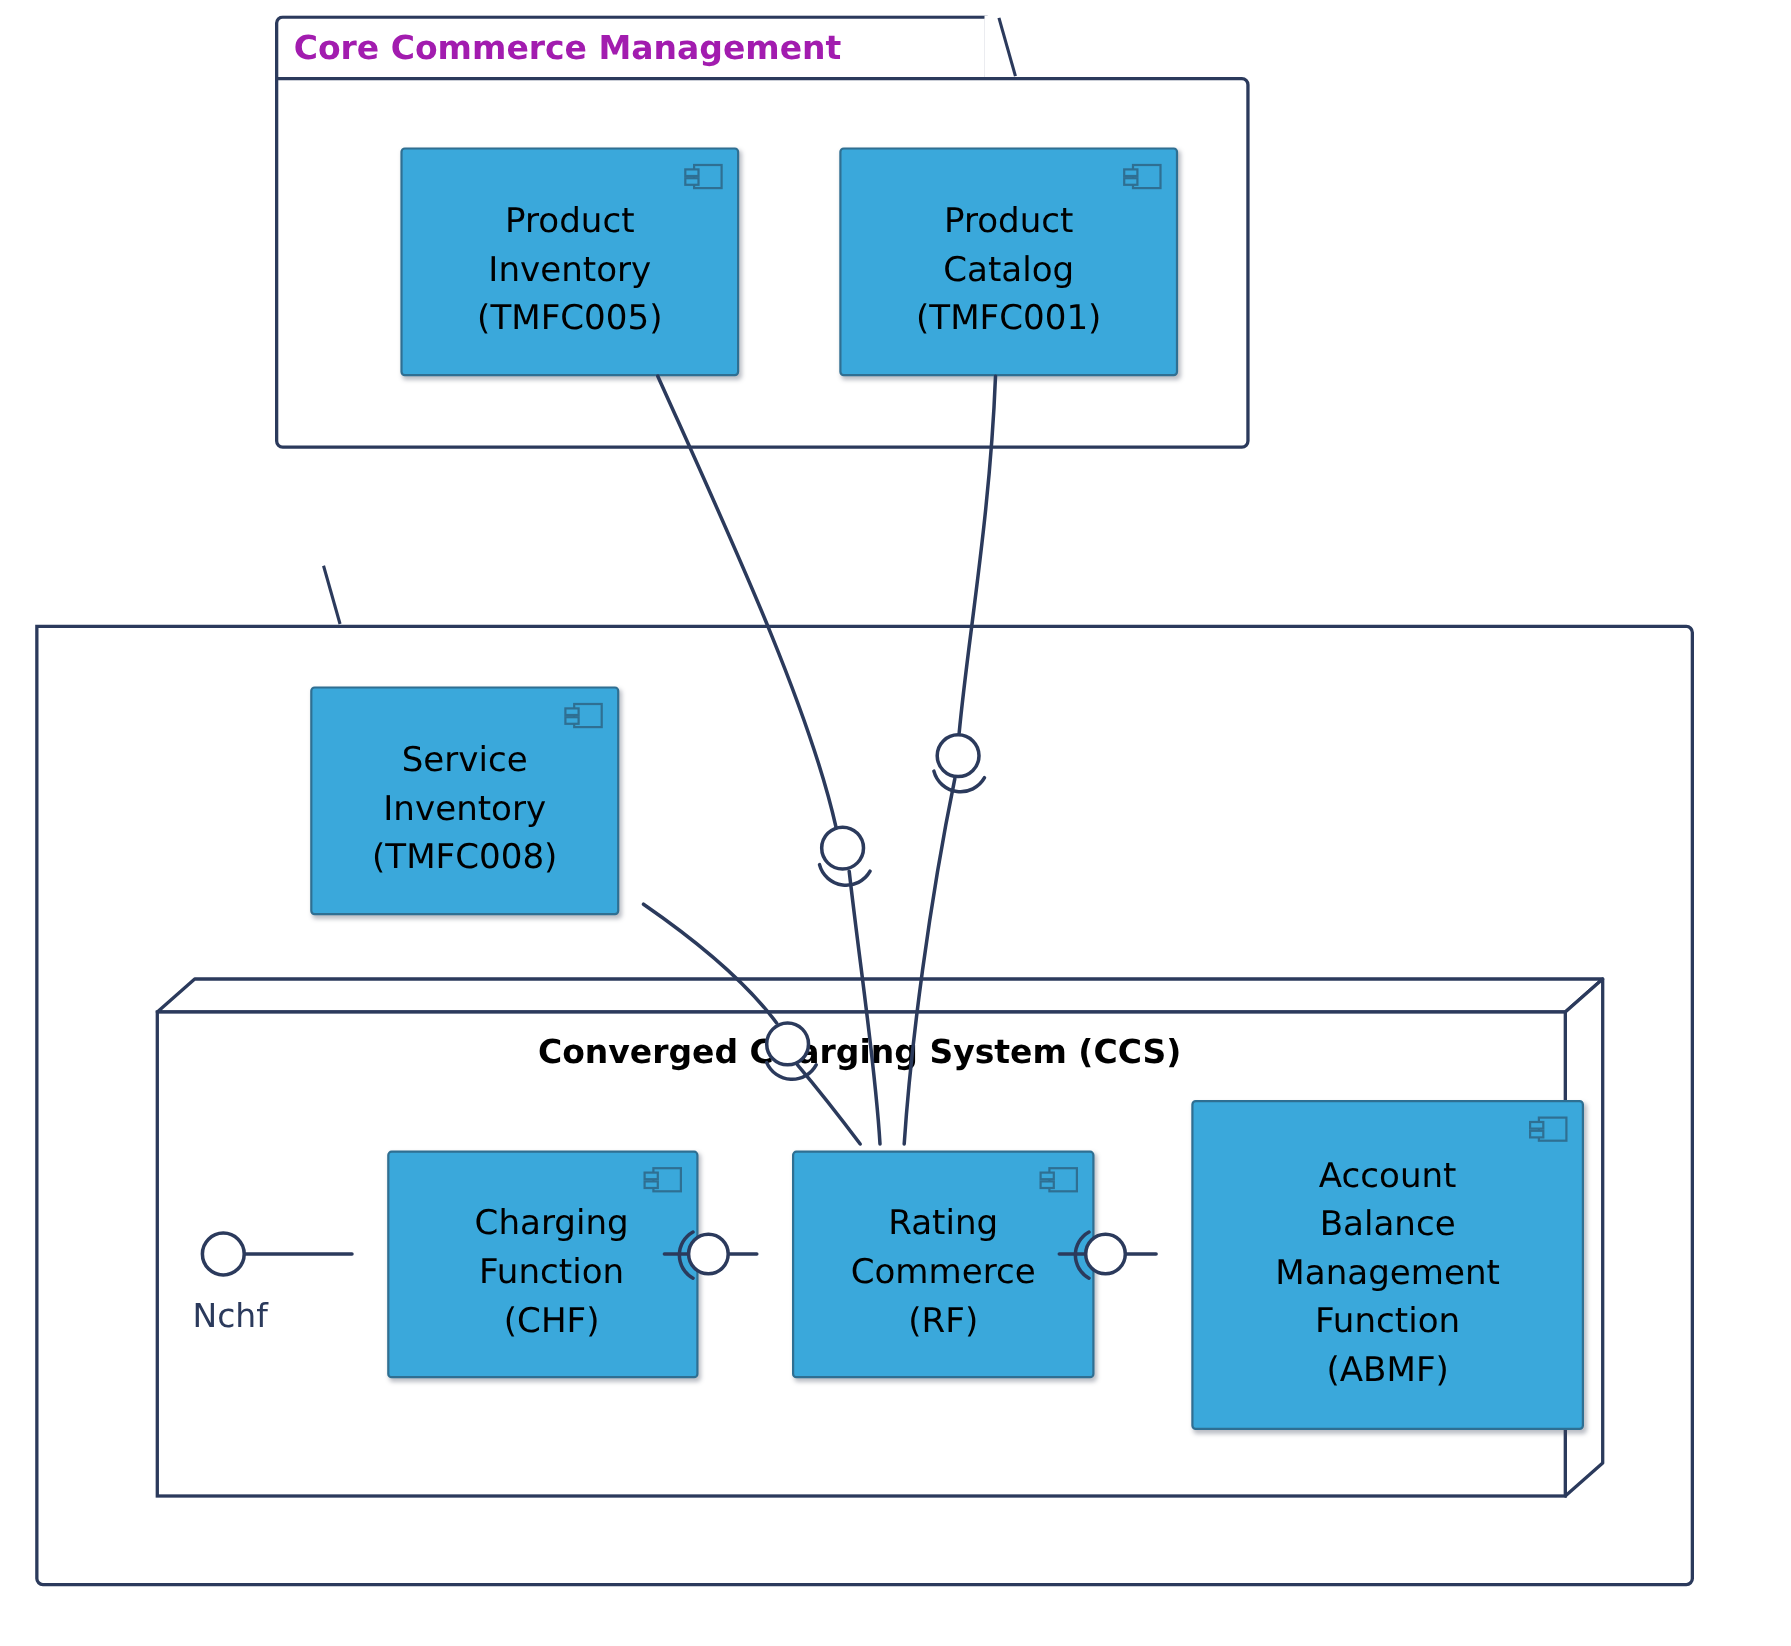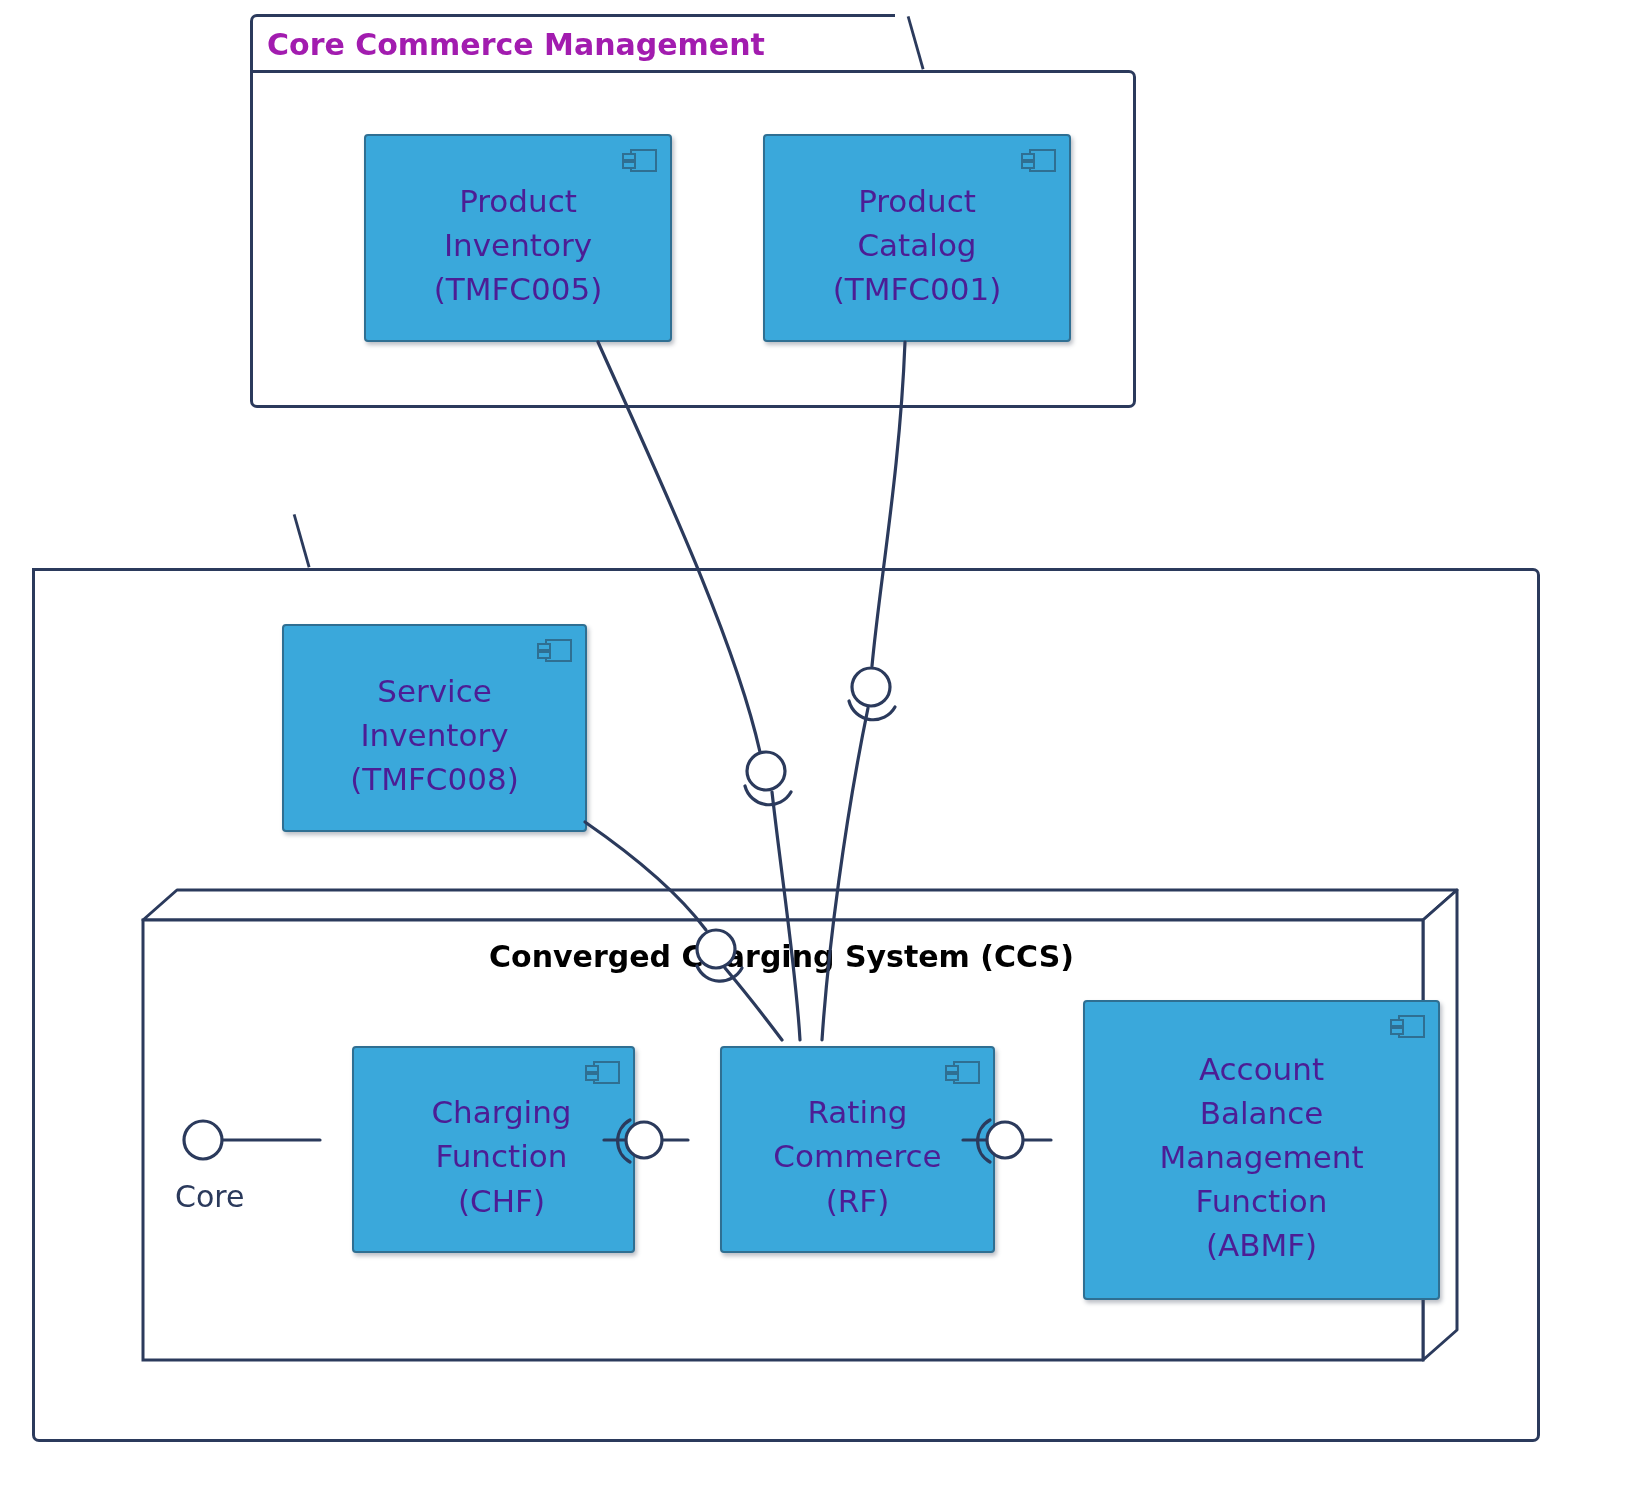--- a/index.html
+++ b/index.html
@@ -84,21 +84,21 @@
     box-sizing: border-box;
     background: #3aa8db;
     border: 2px solid #2f6f92;
     border-radius: 4px;
     box-shadow: 2px 3px 4px rgba(60,70,90,0.35);
     display: flex;
     align-items: center;
     justify-content: center;
   }
   .component-label {
-    color: #4c1d95;
+    color: #000000;
     font-size: 31px;
     line-height: 1.42;
     text-align: center;
     white-space: pre-line;
     padding-top: 14px;
   }
   .component-icon {
     position: absolute;
     right: 12px;
     top: 12px;
@@ -151,21 +151,21 @@
     </div>
   </div>
 
   <div class="package" style="left:32px; top:512px; width:1508px; height:930px;">
     <svg class="package-tab-slant" style="left:249px;" width="32" height="60" viewBox="0 0 32 60">
       <path d="M0,1.5 L14,1.5 L30,57 L0,57 Z" fill="#ffffff" stroke="none"></path>
       <path d="M14,1.5 L30,58" stroke="#2b3a5c" stroke-width="3" fill="none"></path>
     </svg>
     <div class="package-body" style="top:56px; width:1508px; height:874px; border-top-left-radius:0;"></div>
 
-    <div class="component" style="left:250px; top:112px; width:305px; height:208px;">
+    <div class="component" style="left:250px; top:112px; width:281px; height:208px;">
       <svg class="component-icon" viewBox="0 0 38 26">
         <rect x="11" y="2" width="25" height="21" fill="none" stroke="#2f6f92" stroke-width="2"></rect>
         <rect x="3" y="6" width="12" height="6" fill="#3aa8db" stroke="#2f6f92" stroke-width="2"></rect>
         <rect x="3" y="14" width="12" height="6" fill="#3aa8db" stroke="#2f6f92" stroke-width="2"></rect>
       </svg>
       <div class="component-label">Service
 Inventory
 (TMFC008)</div>
     </div>
 
@@ -208,21 +208,21 @@
           <rect x="3" y="6" width="12" height="6" fill="#3aa8db" stroke="#2f6f92" stroke-width="2"></rect>
           <rect x="3" y="14" width="12" height="6" fill="#3aa8db" stroke="#2f6f92" stroke-width="2"></rect>
         </svg>
         <div class="component-label">Account
 Balance
 Management
 Function
 (ABMF)</div>
       </div>
 
-      <div class="lollipop-label" style="left:35px; top:292px;">Core</div>
+      <div class="lollipop-label" style="left:35px; top:292px;">Nchf</div>
     </div>
   </div>
 
   <svg id="edges" viewBox="0 0 1628 1496">
     <g fill="none" stroke="#2b3a5c" stroke-width="3.2" stroke-linecap="round">
 
       <g>
         <path d="M598,342 C 660,480 735,640 760,752"></path>
         <path d="M772,792 C 782,880 796,970 800,1040"></path>
         <circle cx="766" cy="771" r="19" fill="#ffffff" stroke="#2b3a5c" stroke-width="3.2"></circle>

